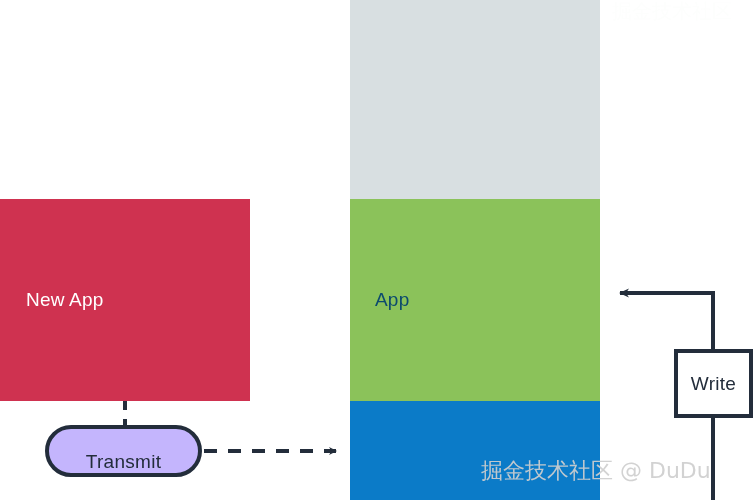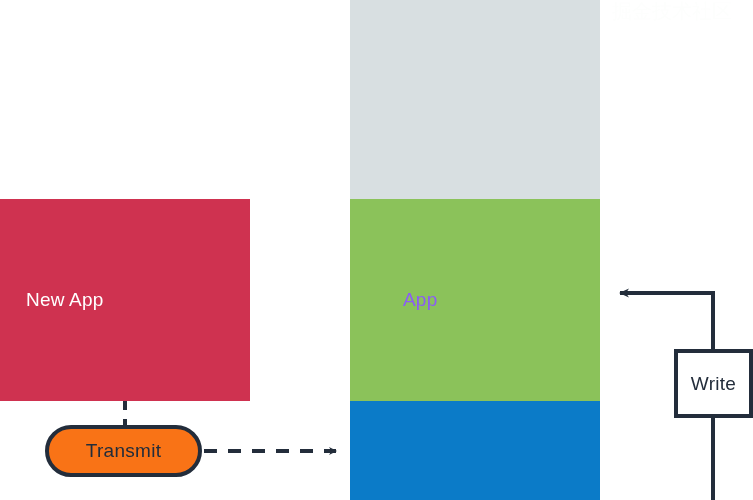--- a/index.html
+++ b/index.html
@@ -55,22 +55,21 @@
   #app-block {
     left: 350px;
     top: 199px;
     width: 250px;
     height: 202px;
     background: #8bc25a;
   }
   #app-label {
     left: 375px;
     top: 289px;
-    color: #8b5cf6;
-    margin-left: 28px;
+    color: #0c4a6e;
   }
 
   #bootloader-block {
     left: 350px;
     top: 401px;
     width: 250px;
     height: 99px;
     background: #0b7bc8;
   }
   #bootloader-label {
@@ -82,23 +81,23 @@
   
   #transmit-node {
     position: absolute;
     left: 45px;
     top: 425px;
     width: 157px;
     height: 52px;
     box-sizing: border-box;
     border: 4px solid #232d3b;
     border-radius: 26px;
-    background: #f97316;
+    background: #c4b5fd;
     display: flex;
-    align-items: center;
+    align-items: flex-end;
     justify-content: center;
   }
   #transmit-label {
     font-size: 19px;
     color: #232d3b;
     letter-spacing: 0.3px;
   }
 
   
   #write-node {
@@ -193,14 +192,15 @@
 
   <div id="transmit-node">
     <span id="transmit-label">Transmit</span>
   </div>
 
   <div id="write-node">
     <span id="write-label">Write</span>
   </div>
 
   <div id="watermark-faint" class="watermark">掘金技术社区</div>
+  <div id="watermark-main" class="watermark">掘金技术社区 @ DuDu</div>
 
 </div>
 
 </body></html>

